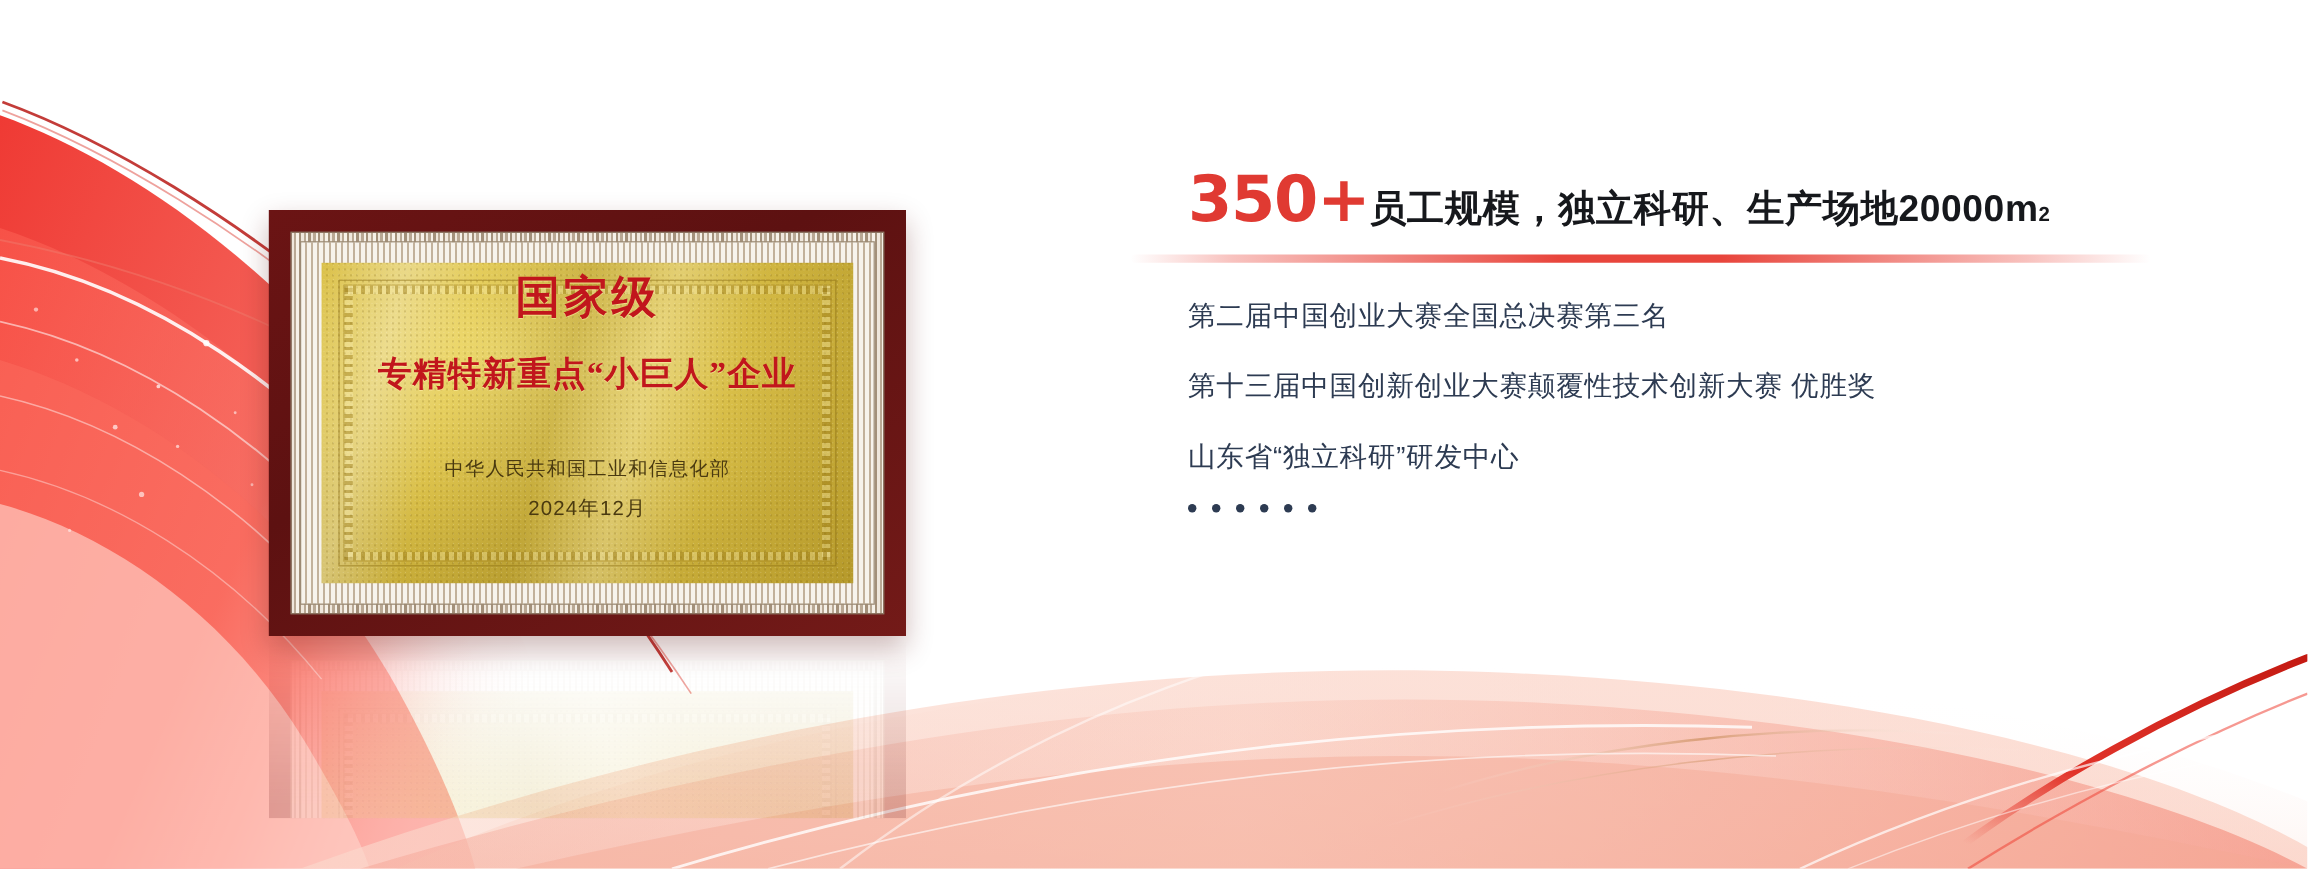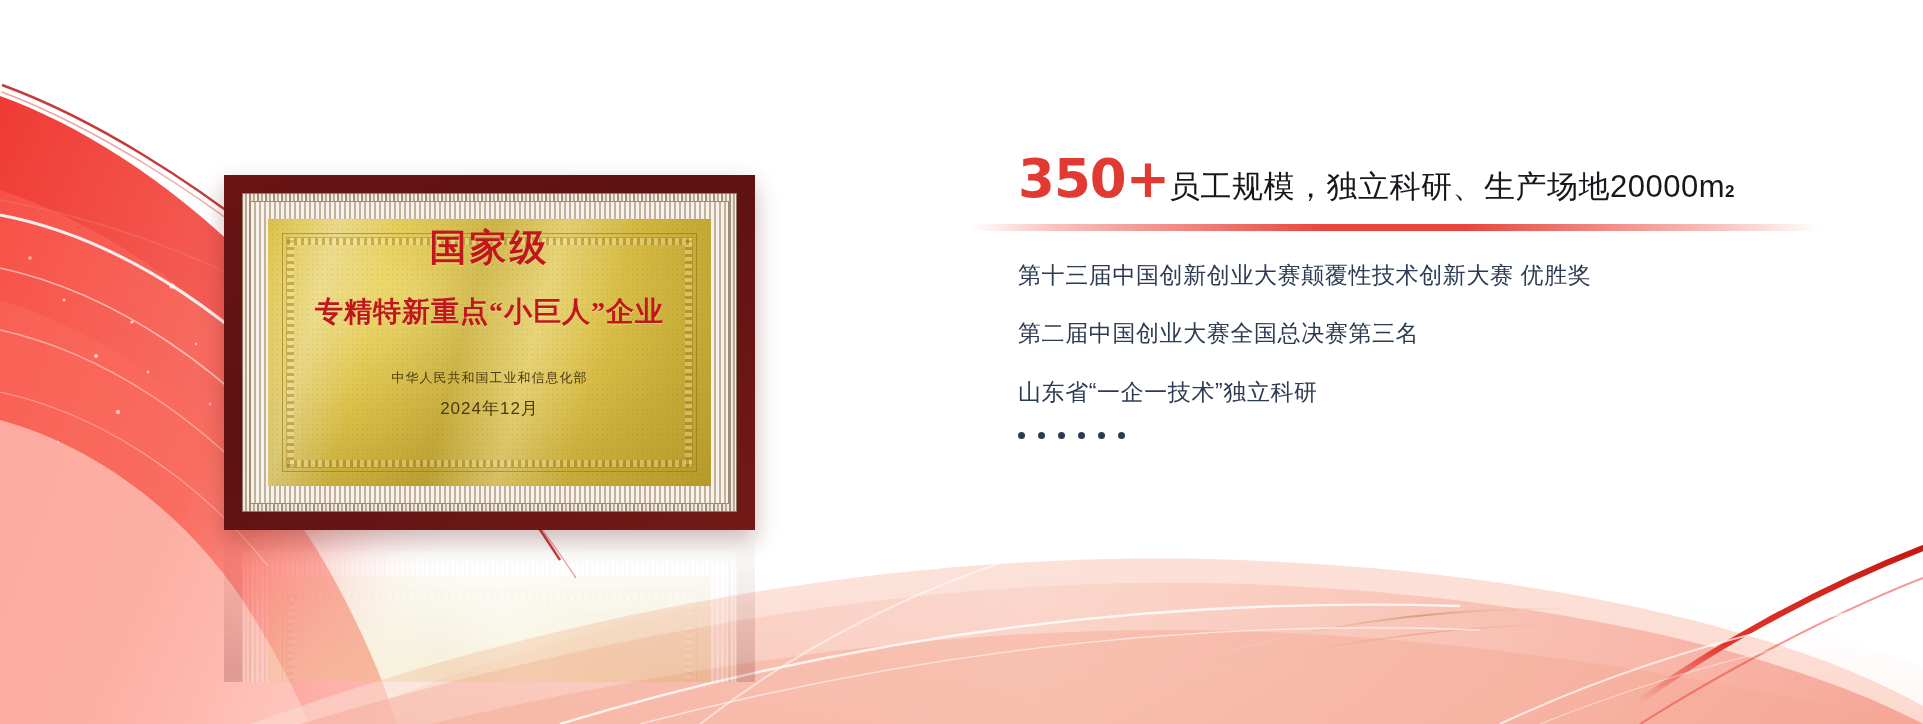--- a/index.html
+++ b/index.html
@@ -92,22 +92,22 @@
   }
   .pq-subtitle{
     margin-top:20px;
     font-size:28px; font-weight:bold; letter-spacing:1px;
     color:#c1161c;
     text-shadow:0 1px 0 rgba(255,240,170,.55);
     font-family:Liberation Serif, serif;
     white-space:nowrap;
   }
   .pq-issuer{
-    margin-top:38px;
-    font-size:13px; color:#4a3a10; letter-spacing:1px;
+    margin-top:50px;
+    font-size:16px; color:#4a3a10; letter-spacing:1px;
   }
   .pq-date{
     margin-top:10px;
     font-size:17px; color:#4a3a10; letter-spacing:1px;
   }
 
   
   .plaque-reflection{
     position:absolute; left:224px; top:532px;
     width:531px; height:150px;
@@ -116,31 +116,31 @@
     -webkit-mask-image:linear-gradient(to top, transparent 0%, rgba(0,0,0,.85) 92%);
     mask-image:linear-gradient(to top, transparent 0%, rgba(0,0,0,.85) 92%);
     pointer-events:none;
     overflow:hidden;
   }
   .refl-inner{
     position:absolute; left:0; bottom:0; width:531px; height:355px;
   }
 
   
-  .content{ position:absolute; left:1018px; top:140px; width:880px;margin-top:12px; }
+  .content{ position:absolute; left:990px; top:140px; width:880px; }
   .headline{
     display:flex; align-items:baseline; white-space:nowrap;
   }
   .hl-num{
     font-size:53px; font-weight:bold; color:#e03a32;
     letter-spacing:-1px; line-height:1;
     font-family:"DejaVu Sans","Liberation Sans",sans-serif;
   }
   .hl-text{
-    font-size:31px; font-weight:normal; color:#16181c;
+    font-size:31px; font-weight:bold; color:#16181c;
     line-height:1; letter-spacing:.5px;
   }
   .hl-sup{ font-size:17px; vertical-align:super; font-weight:bold; color:#16181c; }
 
   .rule{
     margin-top:19px; margin-left:-48px;
     width:850px; height:7px;
     background:linear-gradient(90deg,
       rgba(235,80,70,0) 0%,
       rgba(235,80,70,.35) 10%,
@@ -280,23 +280,23 @@
 
     <div class="headline">
       <span class="hl-num">350+</span>
       <span class="hl-text">员工规模，独立科研、生产场地20000m</span>
       <span class="hl-sup">2</span>
     </div>
 
     <div class="rule"></div>
 
     <ul class="honor-list">
+      <li class="honor-item">第二届中国创业大赛全国总决赛第三名</li>
       <li class="honor-item">第十三届中国创新创业大赛颠覆性技术创新大赛 优胜奖</li>
-      <li class="honor-item">第二届中国创业大赛全国总决赛第三名</li>
-      <li class="honor-item">山东省“一企一技术”独立科研</li>
+      <li class="honor-item">山东省“独立科研”研发中心</li>
     </ul>
 
     <div class="dots">
         <span class="dot"></span>
         <span class="dot"></span>
         <span class="dot"></span>
         <span class="dot"></span>
         <span class="dot"></span>
         <span class="dot"></span>
       </div>

